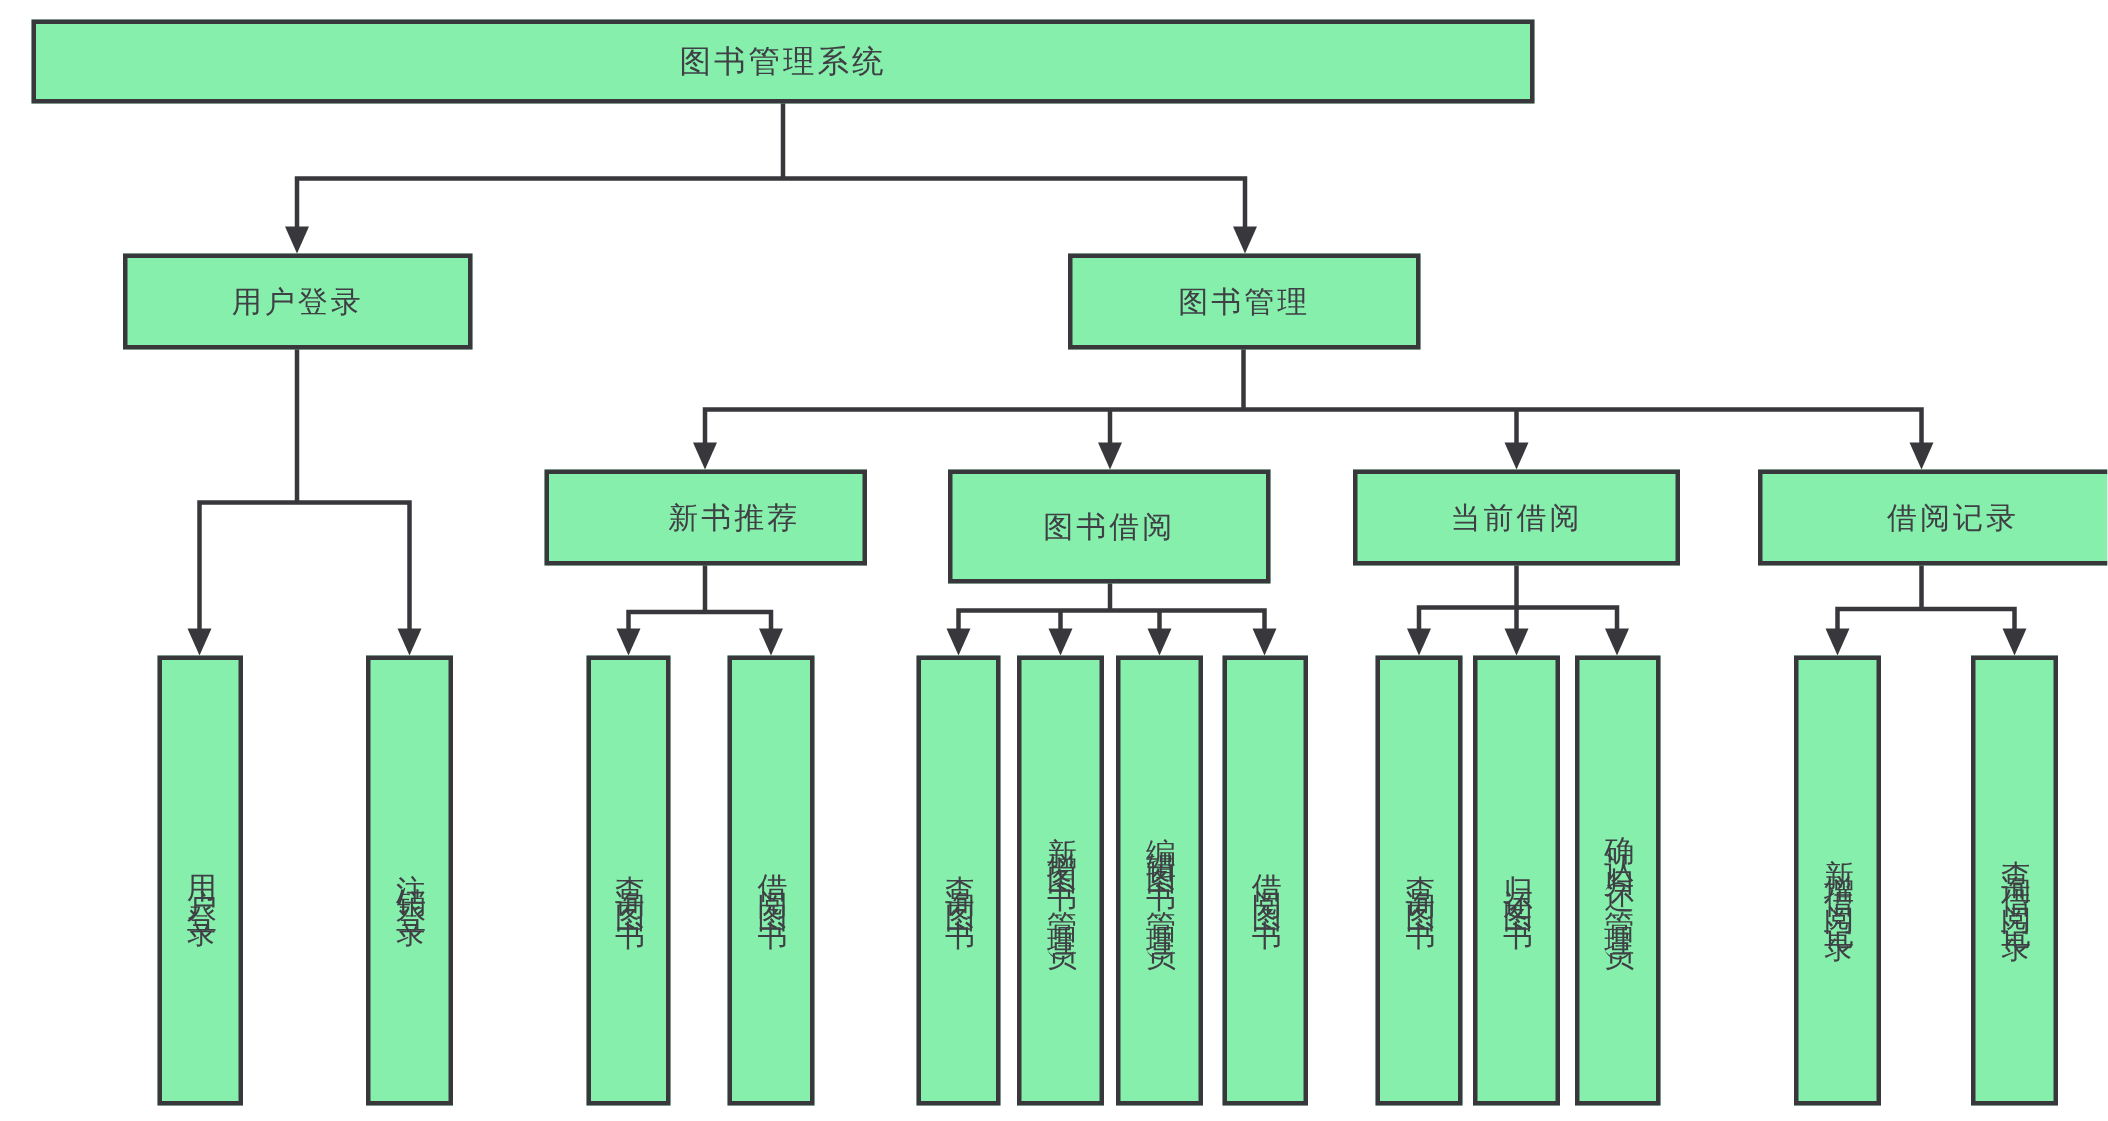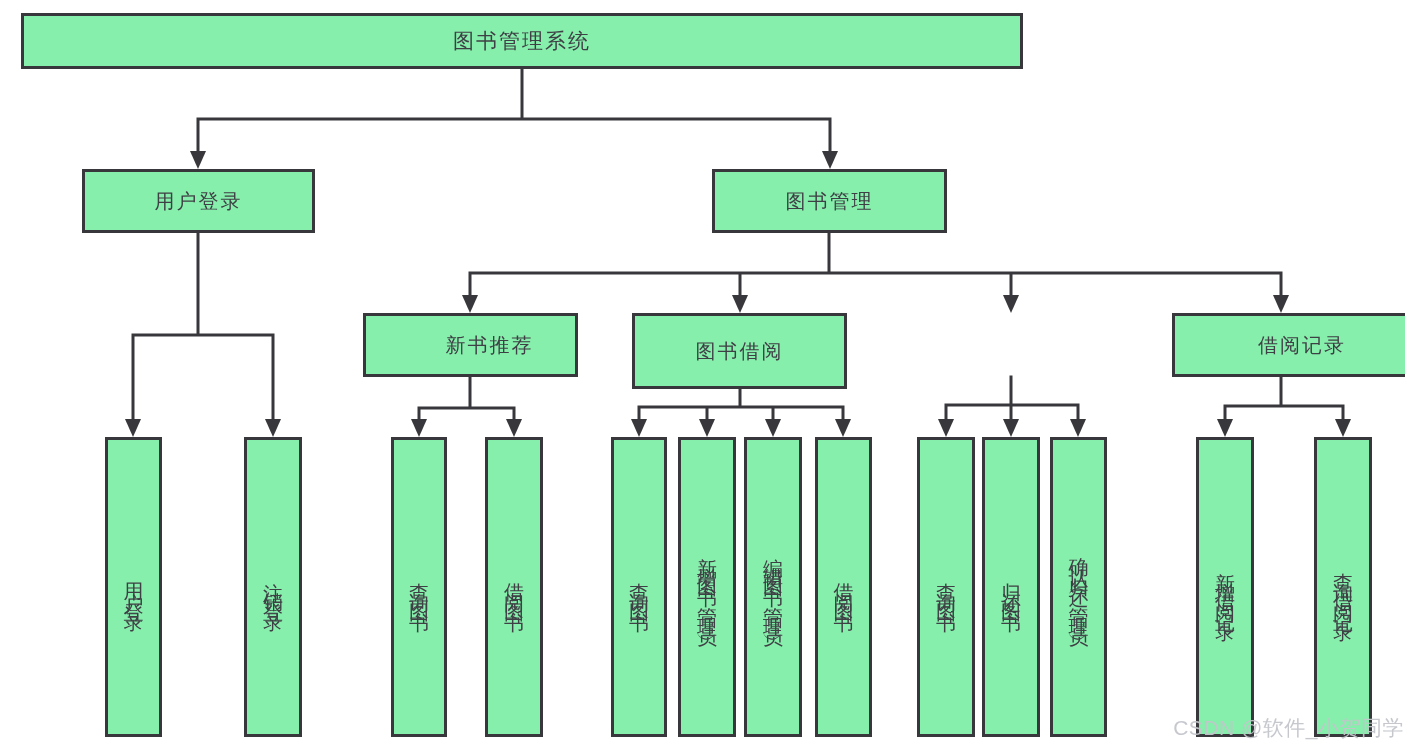--- a/index.html
+++ b/index.html
@@ -90,20 +90,23 @@
   <div class="box" style="left:712px;top:169px;width:235px;height:64px;">
     <span>图书管理</span>
   </div>
 
   <div class="box" style="left:363px;top:313px;width:215px;height:64px;padding-left:38px;">
     <span>新书推荐</span>
   </div>
   <div class="box" style="left:632px;top:313px;width:215px;height:76px;">
     <span>图书借阅</span>
   </div>
+  <div class="box" style="left:902px;top:313px;width:218px;height:64px;">
+    <span>当前借阅</span>
+  </div>
   <div class="box" style="left:1172px;top:313px;width:244px;height:64px;padding-left:16px;">
     <span>借阅记录</span>
   </div>
 
   <div class="box leaf" style="left:105px;top:437px;width:57px;height:300px;">
     <span class="vtext">用户登录</span>
   </div>
   <div class="box leaf" style="left:244px;top:437px;width:58px;height:300px;">
     <span class="vtext">注销登录</span>
   </div>
@@ -138,15 +141,14 @@
     <span class="vtext">确认归还（管理员）</span>
   </div>
 
   <div class="box leaf" style="left:1196px;top:437px;width:58px;height:300px;">
     <span class="vtext">新增借阅记录</span>
   </div>
   <div class="box leaf" style="left:1314px;top:437px;width:58px;height:300px;">
     <span class="vtext">查询借阅记录</span>
   </div>
 
-  <div class="watermark">CSDN @软件_小贺同学</div>
 
 </div>
 
 </body></html>

